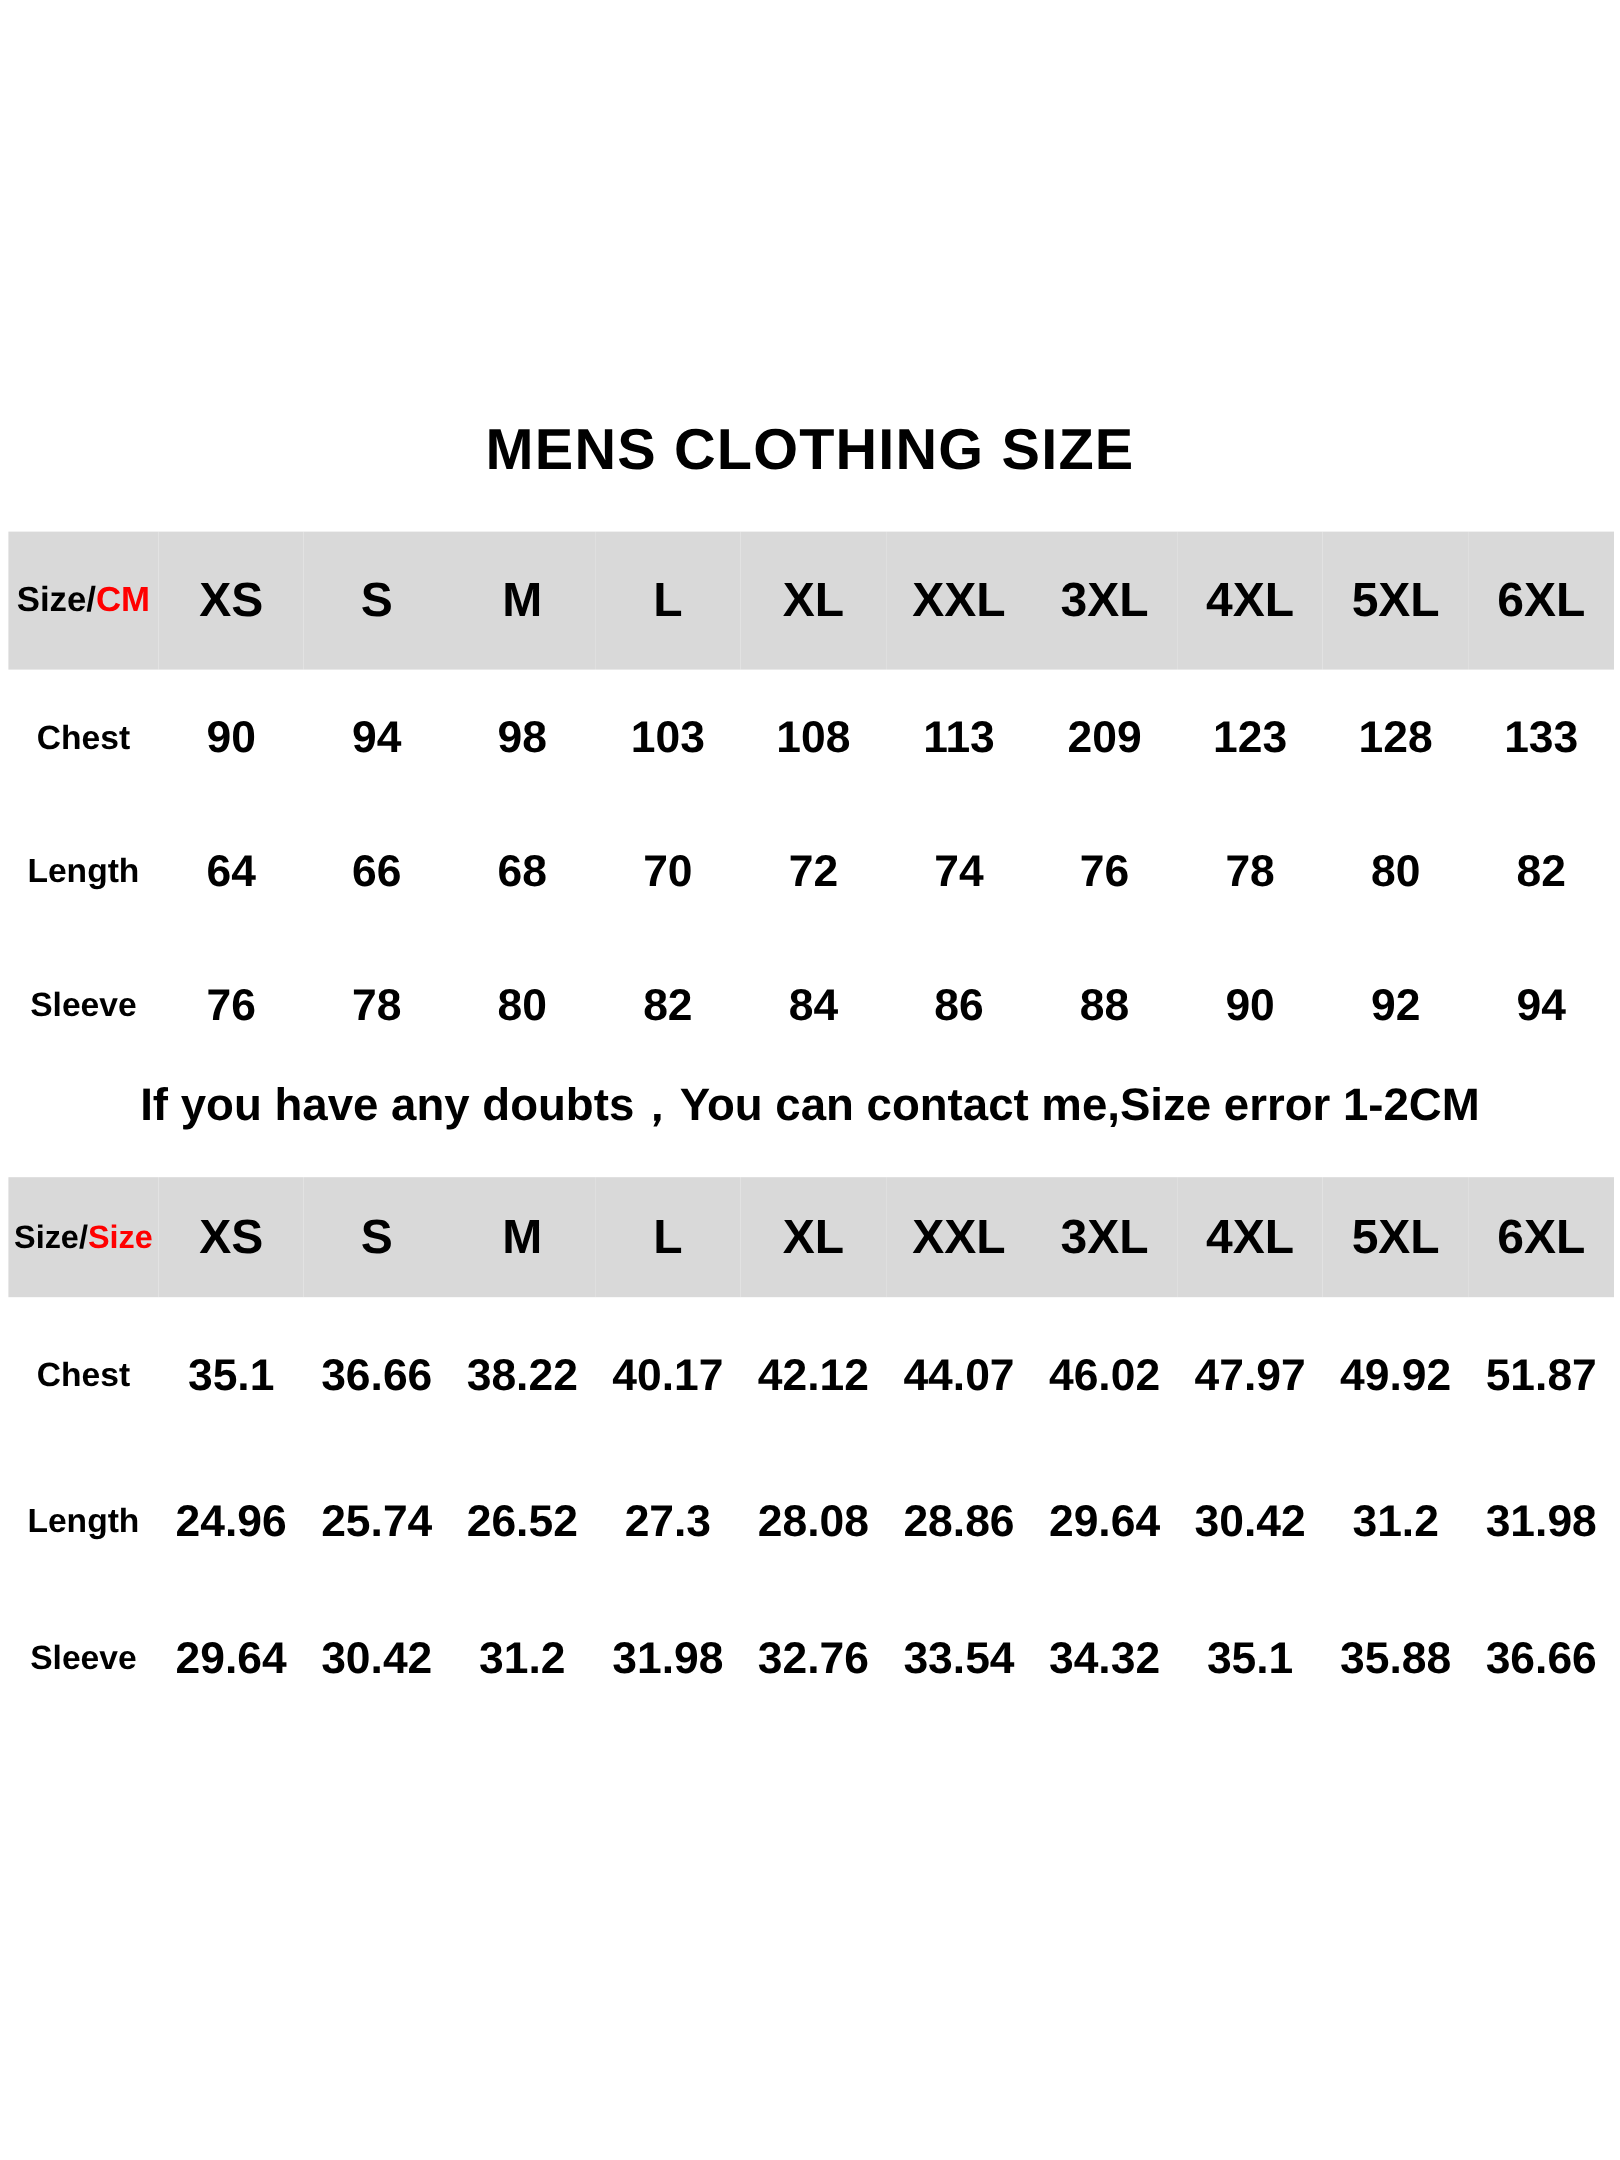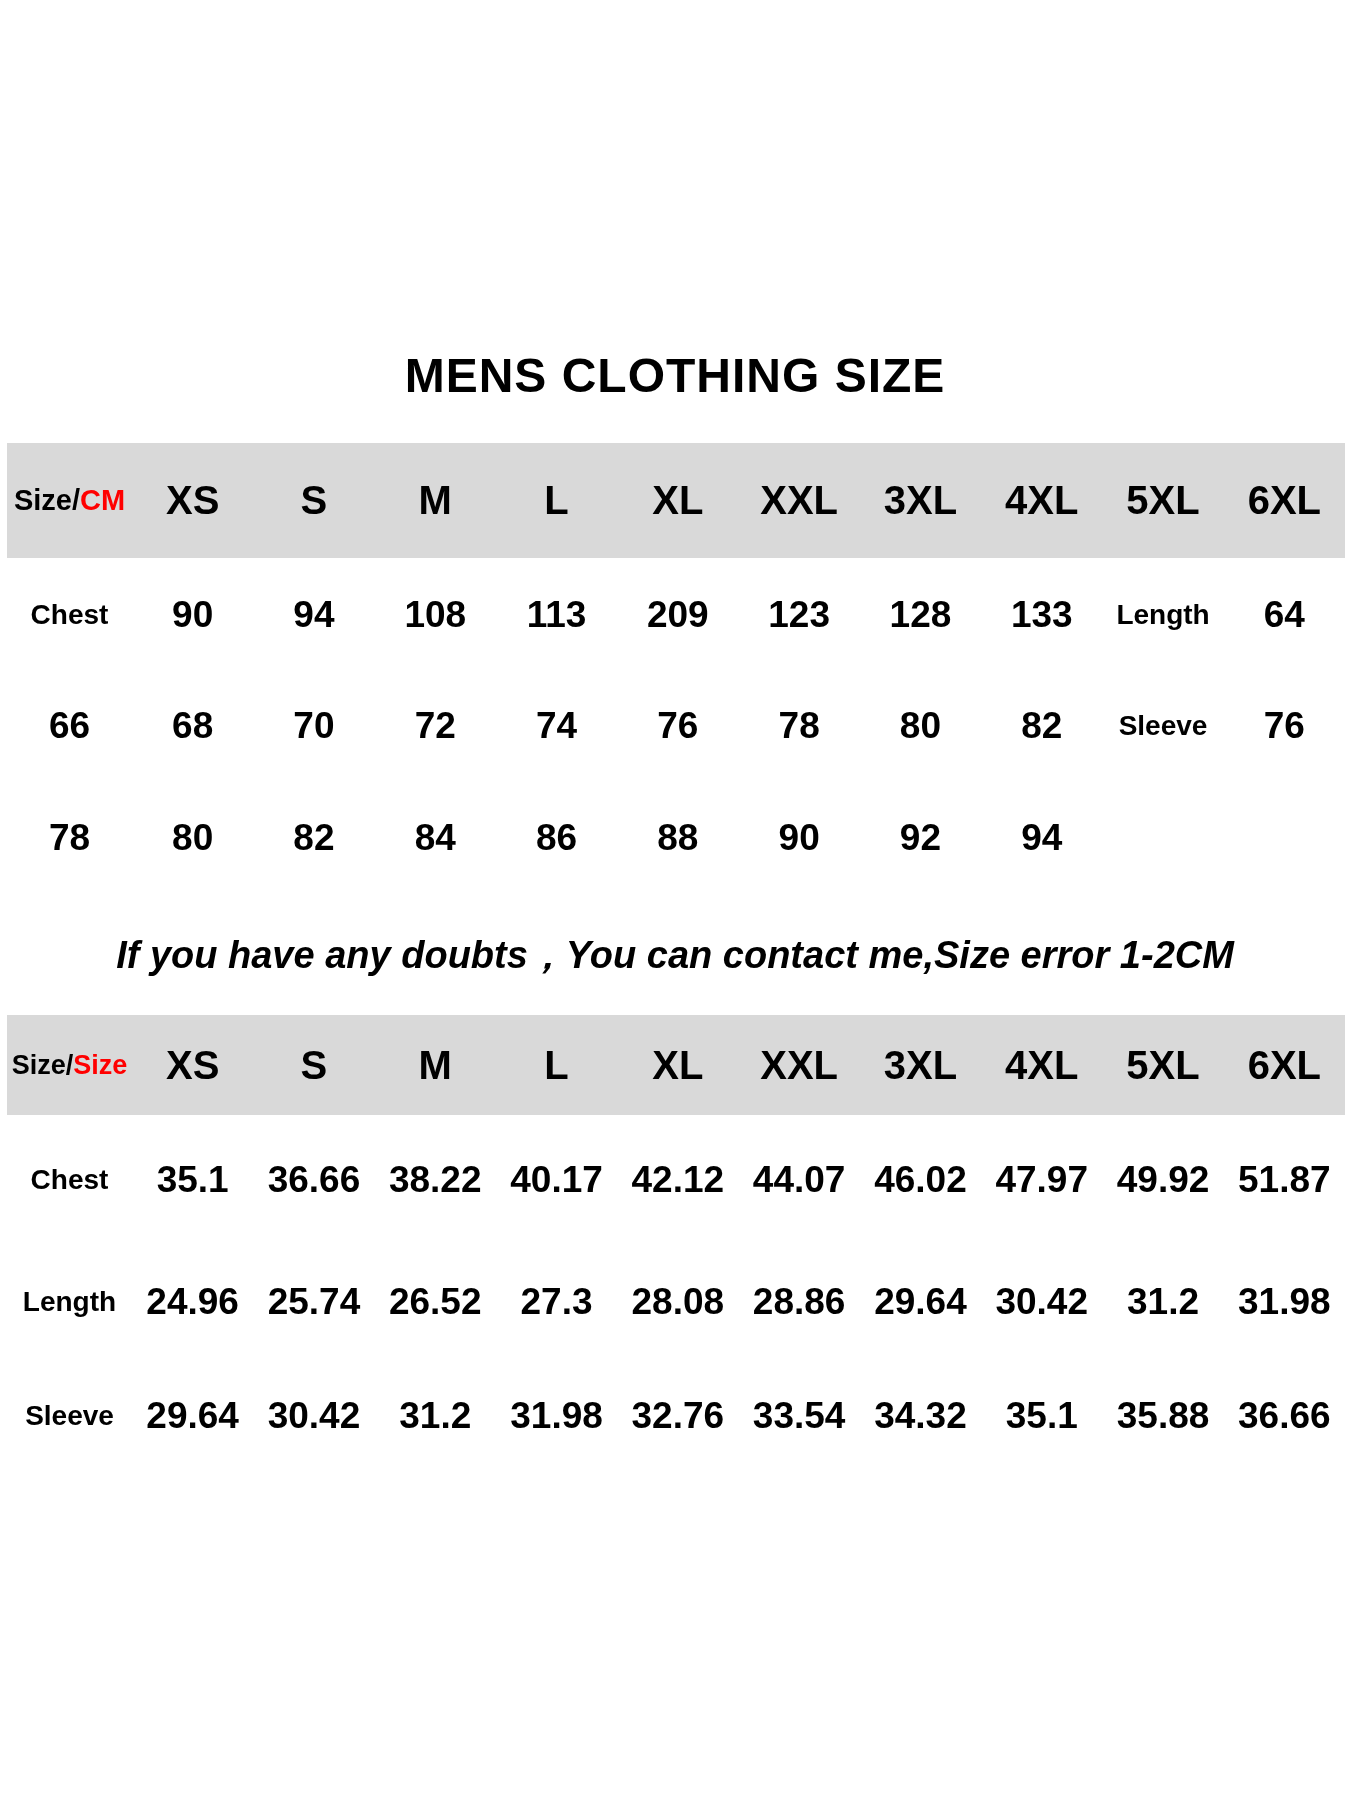--- a/index.html
+++ b/index.html
@@ -24,22 +24,22 @@
     display:flex;align-items:center;justify-content:center;
     font-weight:bold;white-space:nowrap;
   }
   .hd{background:#d9d9d9;font-size:40px;align-items:center;}
   .unit-cell{font-size:29px;}
   .size-table.inch .unit-cell{font-size:27px;}
   .row-label{font-size:28px;}
   .val{font-size:37px;}
   .red{color:#ff0000;}
   .note{
-    margin-top:34px;height:52px;line-height:52px;
-    text-align:center;font-size:38px;font-weight:bold;font-style:italic;
+    height:52px;line-height:52px;
+    text-align:center;font-size:38px;font-weight:bold;
   }
 </style>
 </head>
 <body>
 
 <div class="page-title">MENS CLOTHING SIZE</div>
 
 <div class="size-table cm">
   <div class="cell hd unit-cell">
       <span>Size/</span>
@@ -52,20 +52,22 @@
   <div class="cell hd">XL</div>
   <div class="cell hd">XXL</div>
   <div class="cell hd">3XL</div>
   <div class="cell hd">4XL</div>
   <div class="cell hd">5XL</div>
   <div class="cell hd">6XL</div>
 
   <div class="cell row-label">Chest</div>
   <div class="cell val">90</div>
   <div class="cell val">94</div>
+  <div class="cell val">98</div>
+  <div class="cell val">103</div>
   <div class="cell val">108</div>
   <div class="cell val">113</div>
   <div class="cell val">209</div>
   <div class="cell val">123</div>
   <div class="cell val">128</div>
   <div class="cell val">133</div>
 
   <div class="cell row-label">Length</div>
   <div class="cell val">64</div>
   <div class="cell val">66</div>

